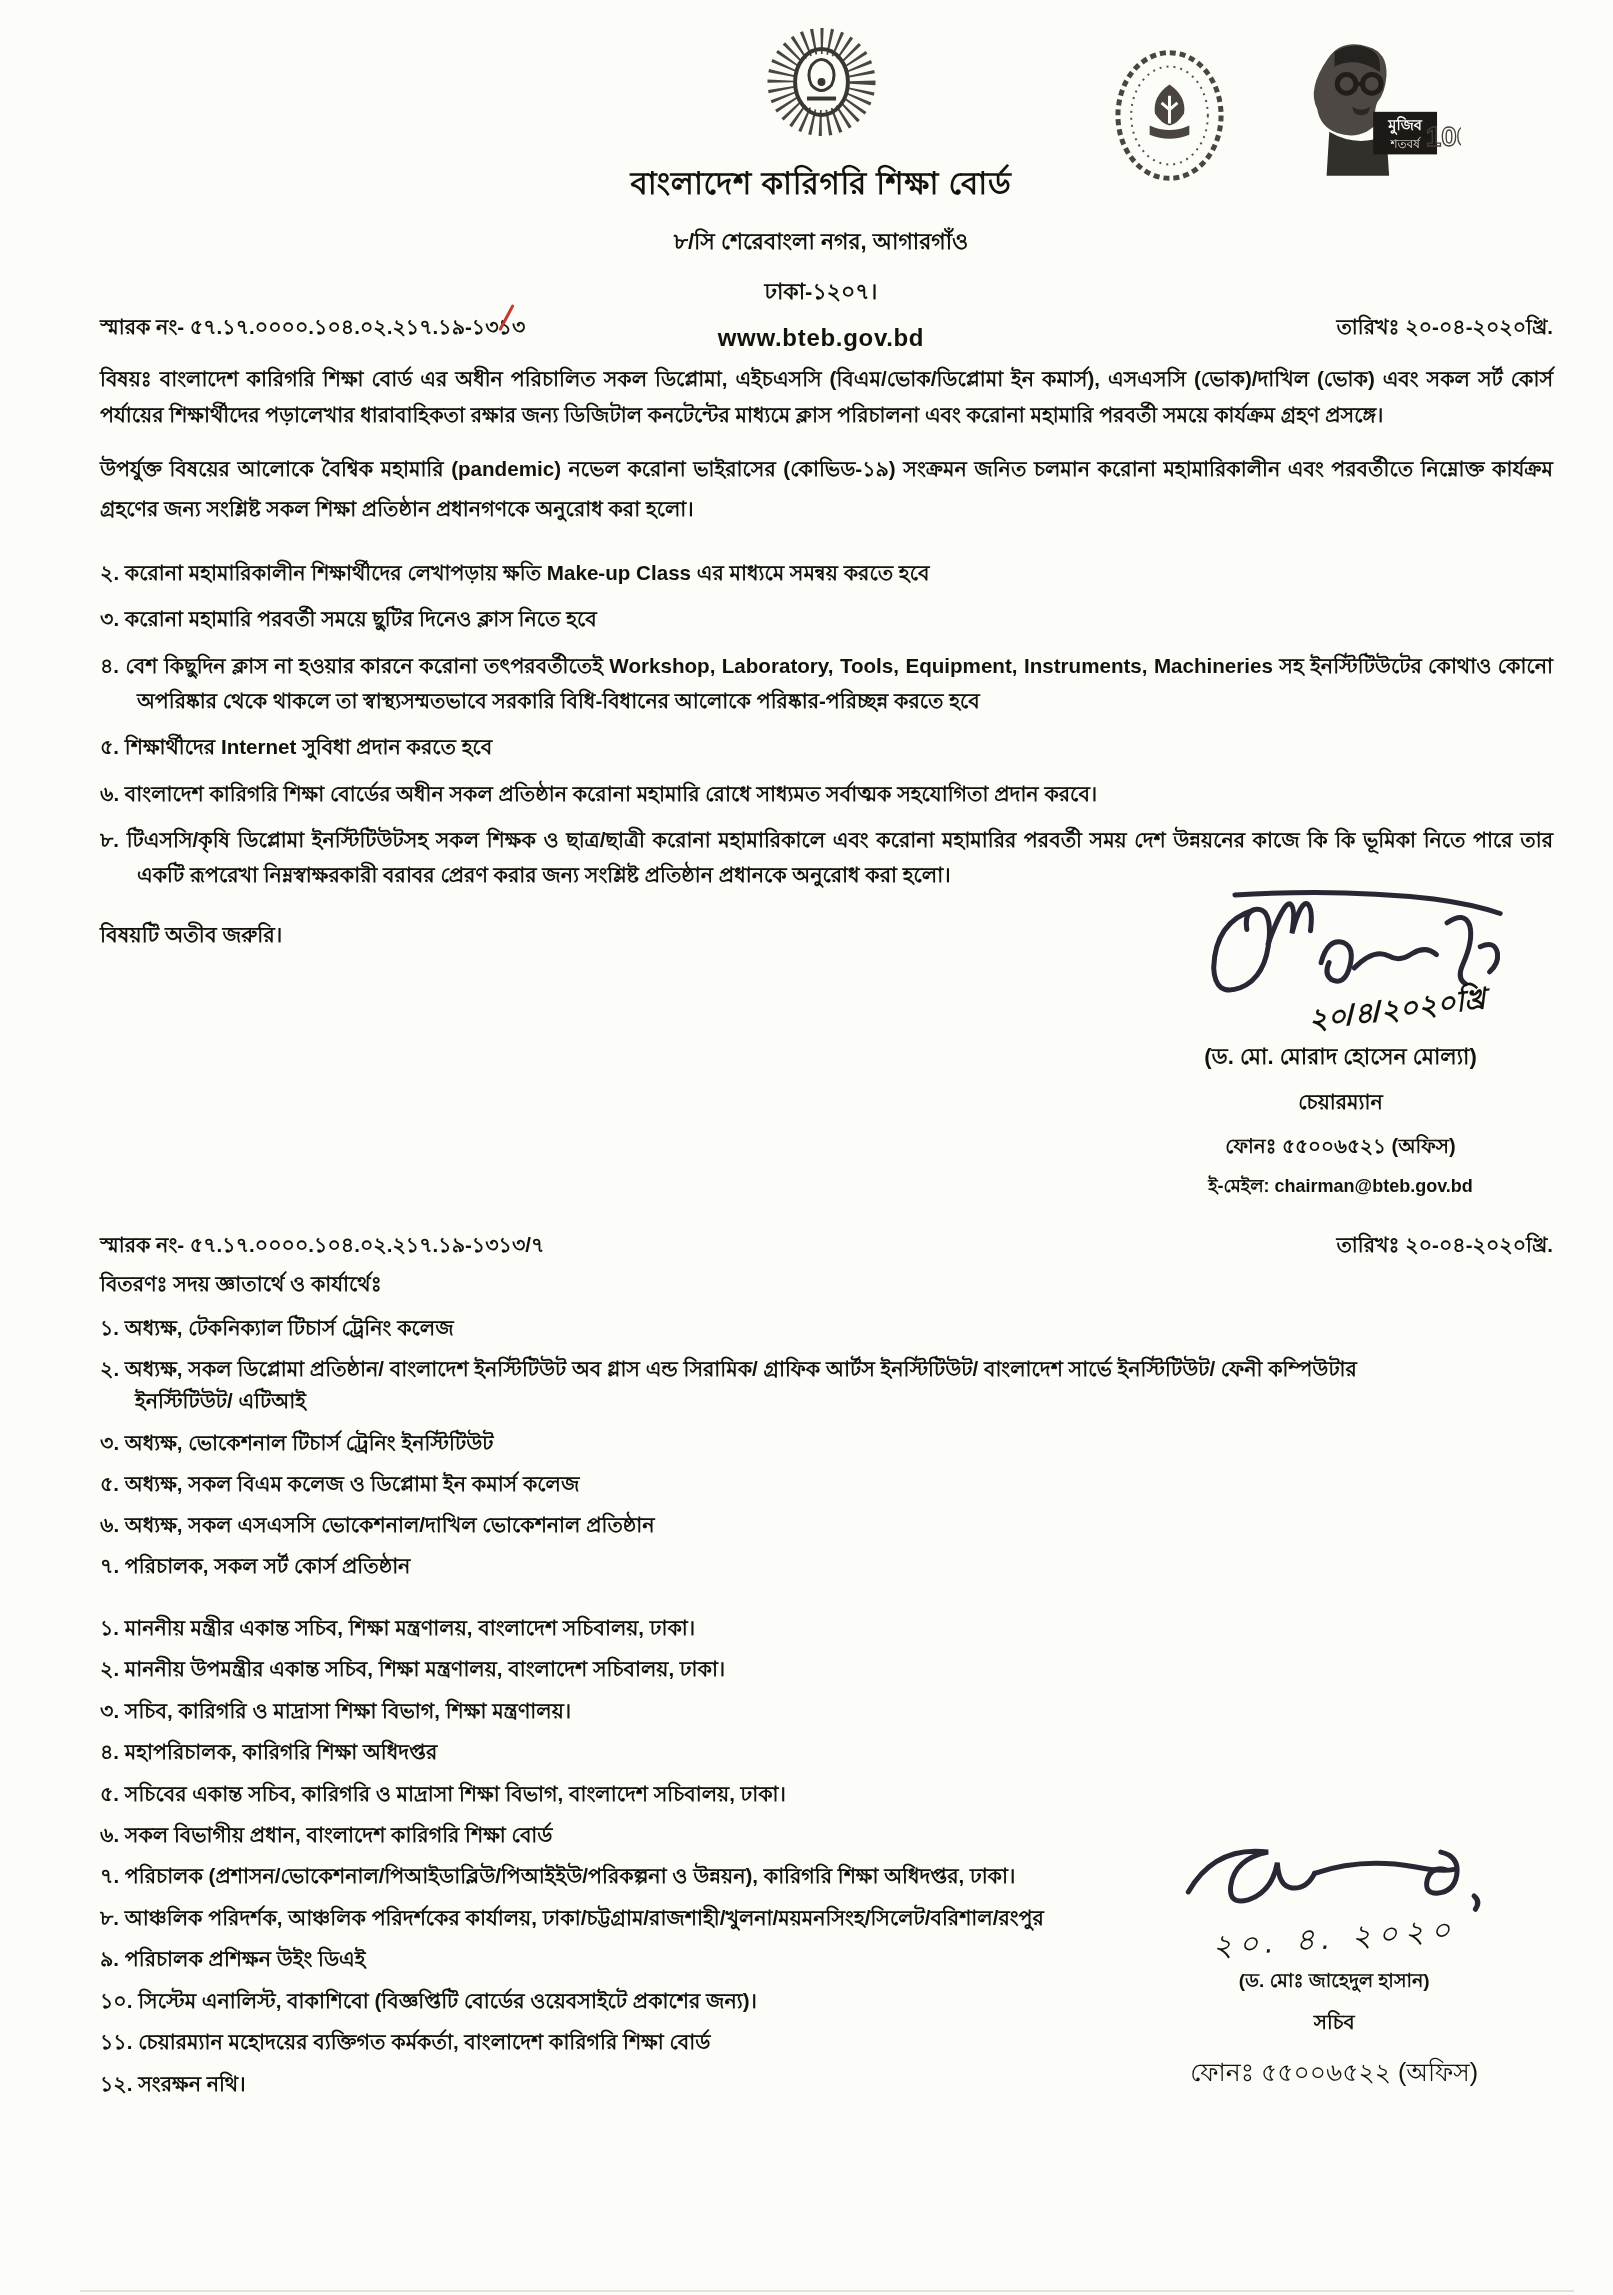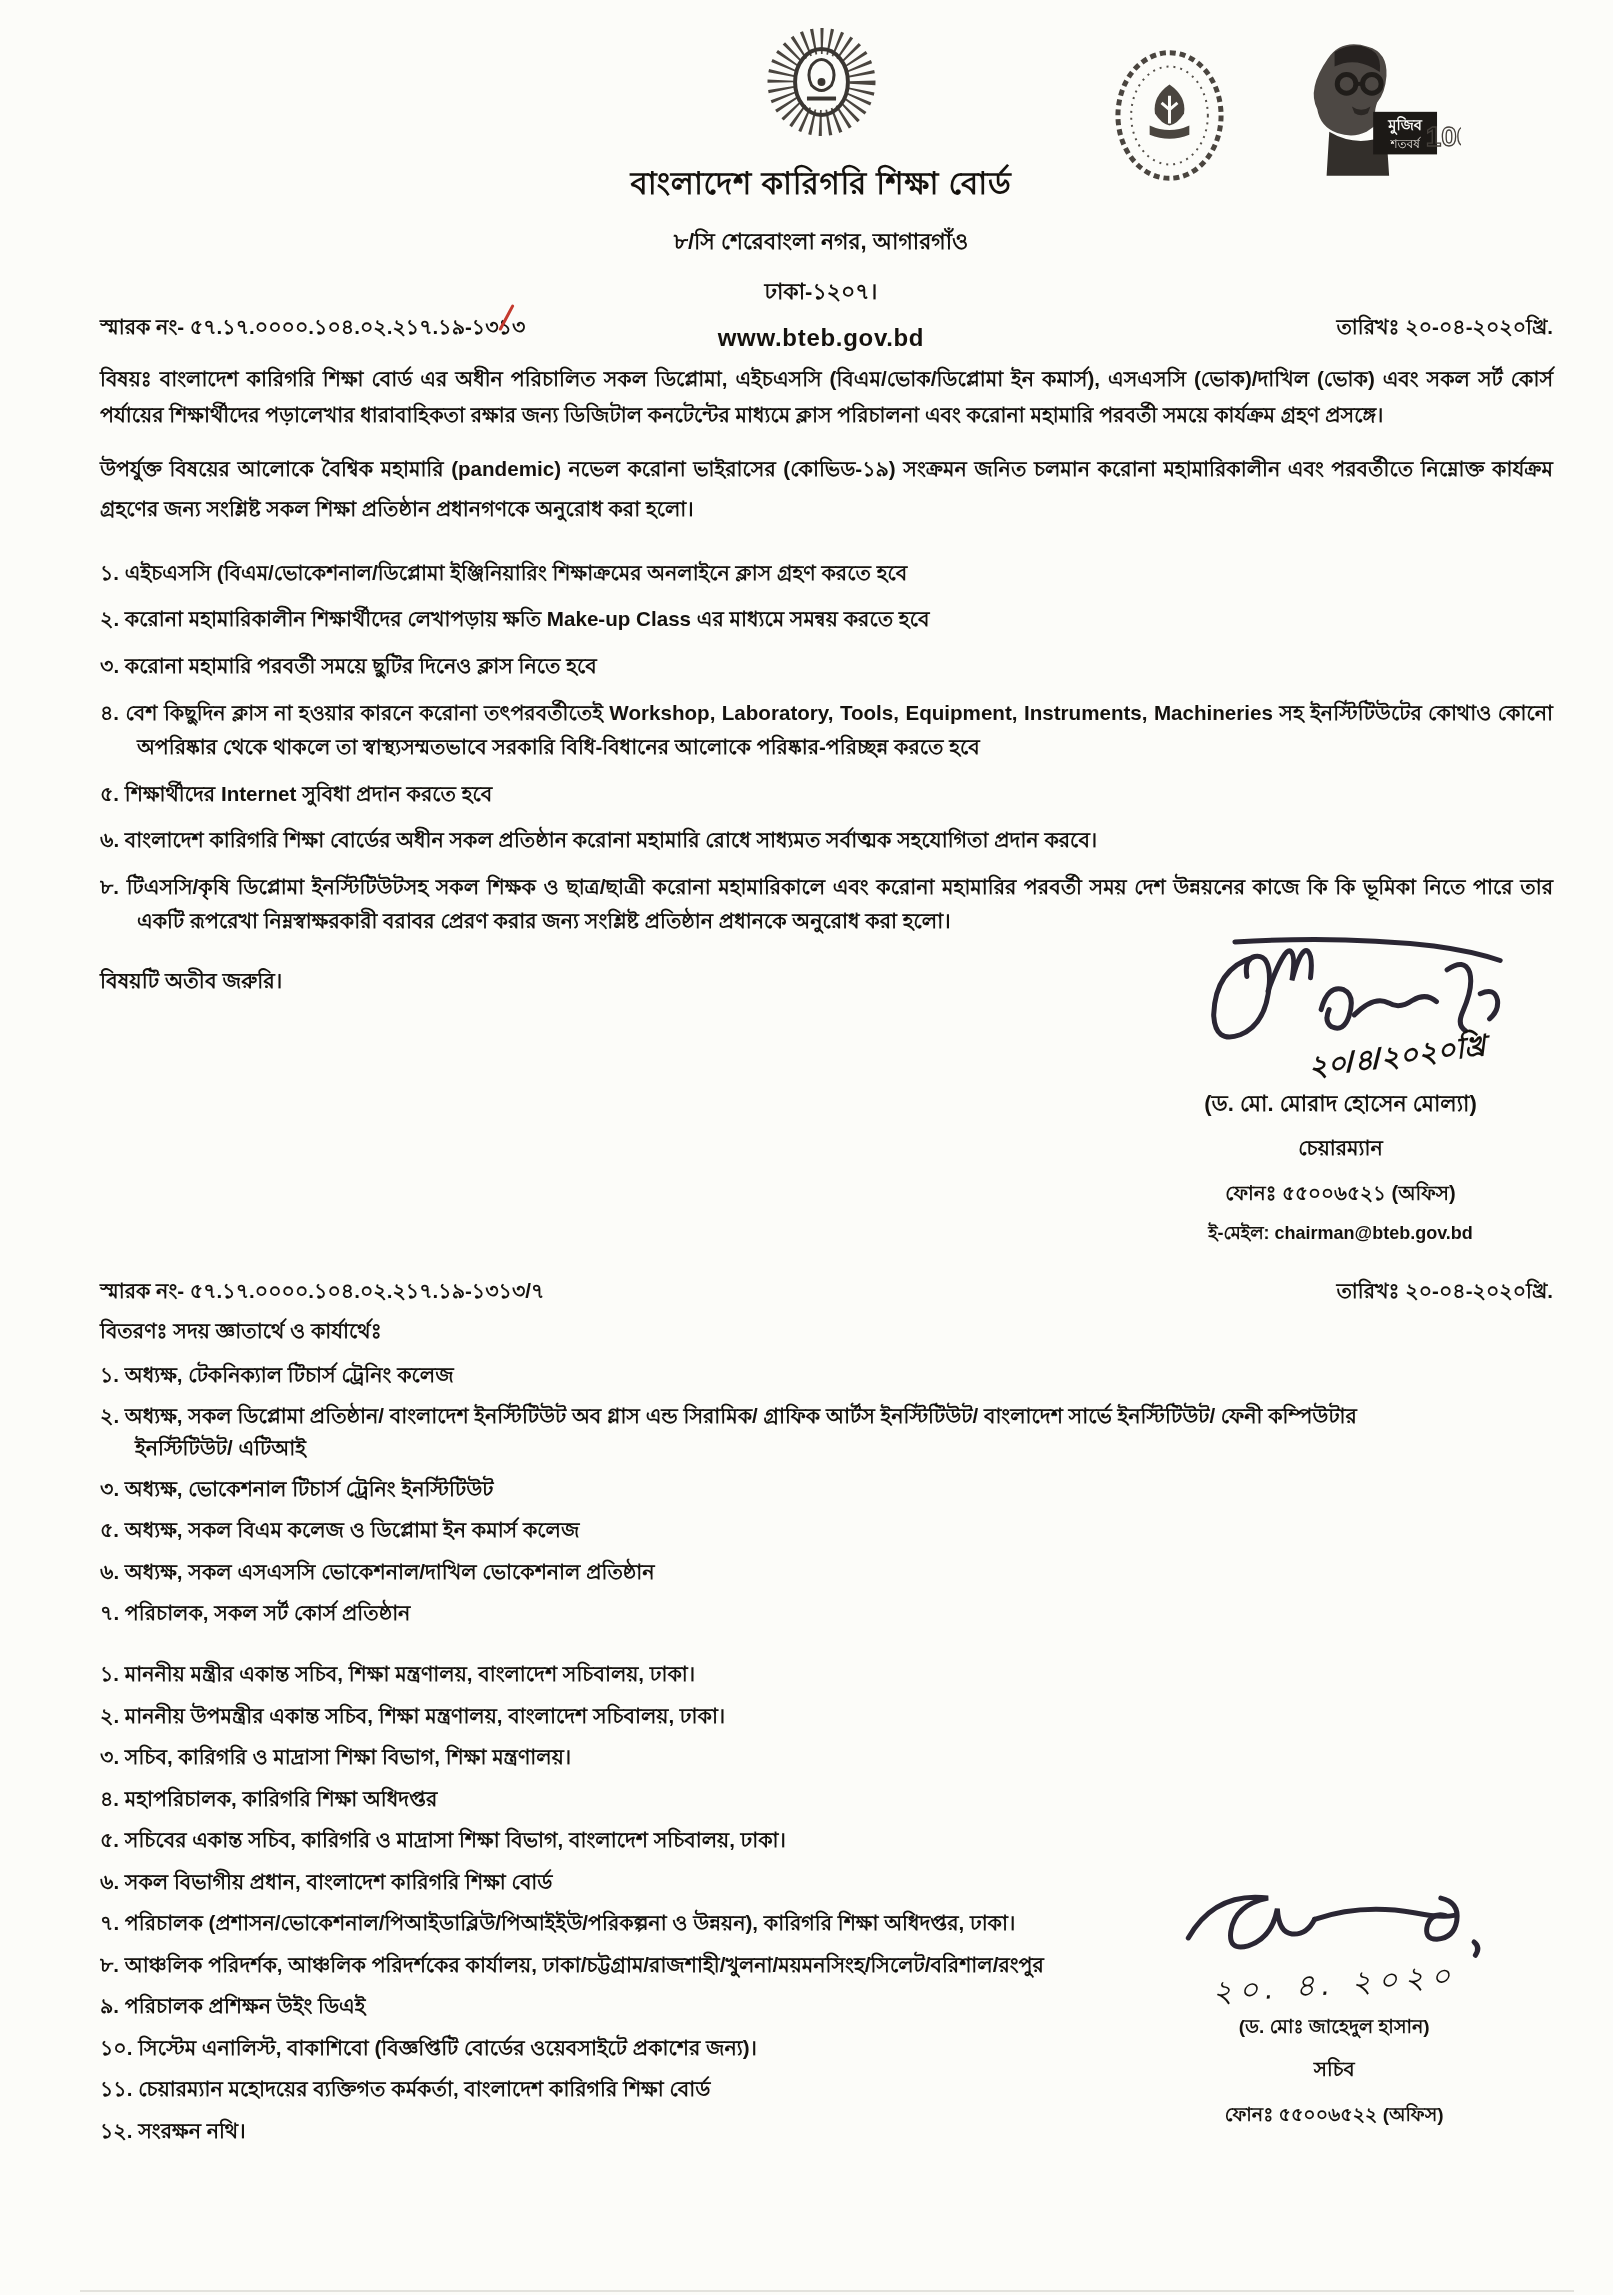--- a/index.html
+++ b/index.html
@@ -80,21 +80,21 @@
   }
   .sec-block{
     position:absolute;right:13.3px;top:219px;width:411px;text-align:center;
   }
   .sec-date{
     font-size:30.5px;font-weight:500;font-style:italic;letter-spacing:6.6px;
     transform:rotate(-4deg);display:inline-block;margin-top:-20px;
   }
   .sec-name{font-size:19px;font-weight:700;margin-top:1.3px;}
   .sec-title{font-size:20px;font-weight:700;margin-top:9.3px;}
-  .sec-phone{font-size:19px;font-weight:700;margin-top:13.3px;}
+  .sec-phone{font-size:25px;font-weight:400;margin-top:13.3px;}
 
   svg path, svg circle, svg ellipse, svg line{vector-effect:non-scaling-stroke;}
 </style>
 </head>
 <body>
 
 <div class="page">
 
   <div class="header">
     <span class="seal">
@@ -146,21 +146,20 @@
         <span class="red-tick" style="background:#c43a2e;"></span>
       </span>
       <span>তারিখঃ ২০-০৪-২০২০খ্রি.</span>
     </div>
 
     <div class="subject">বিষয়ঃ বাংলাদেশ কারিগরি শিক্ষা বোর্ড এর অধীন পরিচালিত সকল ডিপ্লোমা, এইচএসসি (বিএম/ভোক/ডিপ্লোমা ইন কমার্স), এসএসসি (ভোক)/দাখিল (ভোক) এবং সকল সর্ট কোর্স পর্যায়ের শিক্ষার্থীদের পড়ালেখার ধারাবাহিকতা রক্ষার জন্য ডিজিটাল কনটেন্টের মাধ্যমে ক্লাস পরিচালনা এবং করোনা মহামারি পরবর্তী সময়ে কার্যক্রম গ্রহণ প্রসঙ্গে।</div>
 
     <div class="intro">উপর্যুক্ত বিষয়ের আলোকে বৈশ্বিক মহামারি (pandemic) নভেল করোনা ভাইরাসের (কোভিড-১৯) সংক্রমন জনিত  চলমান  করোনা মহামারিকালীন এবং পরবর্তীতে নিম্নোক্ত কার্যক্রম গ্রহণের জন্য সংশ্লিষ্ট সকল শিক্ষা প্রতিষ্ঠান প্রধানগণকে অনুরোধ করা হলো।</div>
 
     <div class="directives">
-        <div class="list-item">১. এইচএসসি (বিএম/ভোকেশনাল/ডিপ্লোমা ইঞ্জিনিয়ারিং শিক্ষাক্রমের অনলাইনে ক্লাস গ্রহণ করতে হবে</div>
         <div class="list-item">২. করোনা মহামারিকালীন শিক্ষার্থীদের লেখাপড়ায় ক্ষতি Make-up Class এর মাধ্যমে সমন্বয় করতে হবে</div>
         <div class="list-item">৩. করোনা মহামারি পরবর্তী সময়ে ছুটির দিনেও ক্লাস নিতে হবে</div>
         <div class="list-item">৪. বেশ কিছুদিন ক্লাস না হওয়ার কারনে করোনা তৎপরবর্তীতেই Workshop, Laboratory, Tools, Equipment, Instruments, Machineries সহ ইনস্টিটিউটের কোথাও কোনো অপরিষ্কার থেকে থাকলে তা স্বাস্থ্যসম্মতভাবে সরকারি বিধি-বিধানের আলোকে পরিষ্কার-পরিচ্ছন্ন করতে হবে</div>
         <div class="list-item">৫. শিক্ষার্থীদের Internet সুবিধা প্রদান করতে হবে</div>
         <div class="list-item">৬. বাংলাদেশ কারিগরি শিক্ষা বোর্ডের অধীন সকল প্রতিষ্ঠান করোনা মহামারি রোধে সাধ্যমত সর্বাত্মক সহযোগিতা প্রদান করবে।</div>
         <div class="list-item">৮. টিএসসি/কৃষি ডিপ্লোমা ইনস্টিটিউটসহ সকল শিক্ষক ও ছাত্র/ছাত্রী করোনা মহামারিকালে এবং করোনা মহামারির পরবর্তী সময় দেশ উন্নয়নের কাজে কি কি ভূমিকা নিতে পারে তার একটি রূপরেখা নিম্নস্বাক্ষরকারী বরাবর প্রেরণ করার জন্য সংশ্লিষ্ট প্রতিষ্ঠান প্রধানকে অনুরোধ করা হলো।</div>
       </div>
 
     <div class="sig-row">
       <div class="urgent">বিষয়টি অতীব জরুরি।</div>

